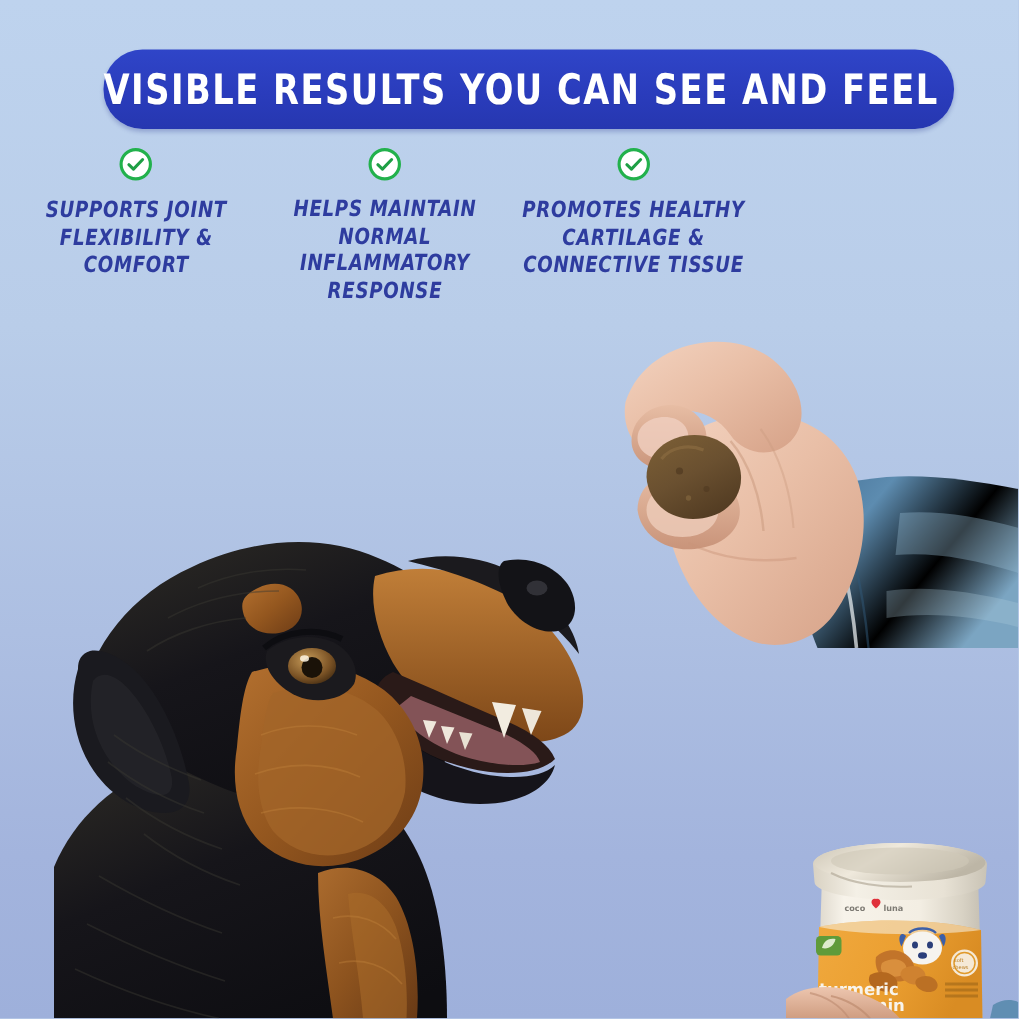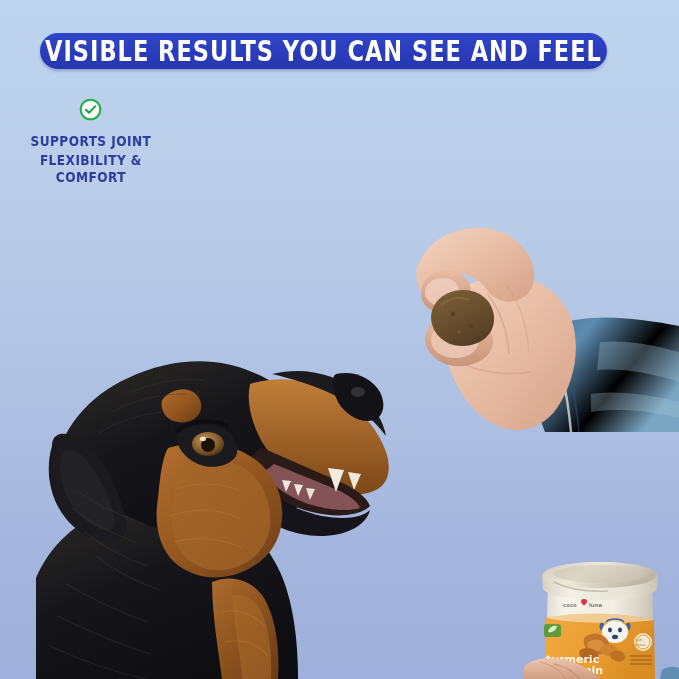--- a/index.html
+++ b/index.html
@@ -15,40 +15,40 @@
       linear-gradient(180deg,
         #bed3ee 0%,
         #b9cde9 32%,
         #adbfe2 62%,
         #a3b4dd 84%,
         #9eb0db 100%);
     overflow:hidden;
   }
   
   #banner {
-    position:absolute; left:40px; top:33px; width:567px; height:36px;
+    position:absolute; left:69px; top:33px; width:567px; height:53px;
     border-radius:26px;
     background:linear-gradient(180deg,#2f45c8 0%,#2a3cbc 55%,#2637b0 100%);
     box-shadow:0 2px 3px rgba(40,55,140,.28);
-    display:flex; align-items:center; justify-content:center;
+    display:flex; align-items:center; justify-content:flex-start;
   }
   #banner-text {
     color:#ffffff;
     font-size:25px;
     letter-spacing:1.0px;
     font-weight:700;
     font-family:"DejaVu Sans Condensed","Liberation Sans", sans-serif;
     transform:scaleY(1.12);
     white-space:nowrap;
     text-shadow:0 1px 0 rgba(0,0,0,.10);
   }
   
   #benefits {
     position:absolute; left:8px; top:98px; width:663px;
-    display:flex; align-items:flex-start;
+    display:flex; align-items:flex-start;font-style:italic;
   }
   .benefit { flex:0 0 25%; display:flex; flex-direction:column; align-items:center; }
   .check-icon { width:23px; height:23px; display:block; margin-bottom:13px; }
   .benefit-label {
     color:#2e3c9f;
     font-size:13.5px;
     line-height:16.5px;
     text-align:center;
     font-weight:700;
     letter-spacing:.45px;
@@ -88,21 +88,40 @@
     <div class="benefit b0">
       <svg class="check-icon" viewBox="0 0 24 24">
         <circle cx="12" cy="12" r="10.2" fill="#ffffff" stroke="#22b14c" stroke-width="2.2"></circle>
         <path d="M7.2 12.3 L10.4 15.4 L16.8 8.7" fill="none" stroke="#1e9f45" stroke-width="2.1" stroke-linecap="round" stroke-linejoin="round"></path>
       </svg>
       <div class="benefit-label">SUPPORTS JOINT
 FLEXIBILITY &amp;
 COMFORT</div>
     </div>
 
-
+    <div class="benefit b1">
+      <svg class="check-icon" viewBox="0 0 24 24">
+        <circle cx="12" cy="12" r="10.2" fill="#ffffff" stroke="#22b14c" stroke-width="2.2"></circle>
+        <path d="M7.2 12.3 L10.4 15.4 L16.8 8.7" fill="none" stroke="#1e9f45" stroke-width="2.1" stroke-linecap="round" stroke-linejoin="round"></path>
+      </svg>
+      <div class="benefit-label">HELPS MAINTAIN
+NORMAL
+INFLAMMATORY
+RESPONSE</div>
+    </div>
+
+    <div class="benefit b2">
+      <svg class="check-icon" viewBox="0 0 24 24">
+        <circle cx="12" cy="12" r="10.2" fill="#ffffff" stroke="#22b14c" stroke-width="2.2"></circle>
+        <path d="M7.2 12.3 L10.4 15.4 L16.8 8.7" fill="none" stroke="#1e9f45" stroke-width="2.1" stroke-linecap="round" stroke-linejoin="round"></path>
+      </svg>
+      <div class="benefit-label">PROMOTES HEALTHY
+CARTILAGE &amp;
+CONNECTIVE TISSUE</div>
+    </div>
 
 
   </div>
 
   <div id="photo">
 
     <svg id="hand" viewBox="0 0 284 210">
       <defs>
         <linearGradient id="skin" x1="0" y1="0" x2="1" y2="1">
           <stop offset="0%" stop-color="#f3d3c0"></stop>

